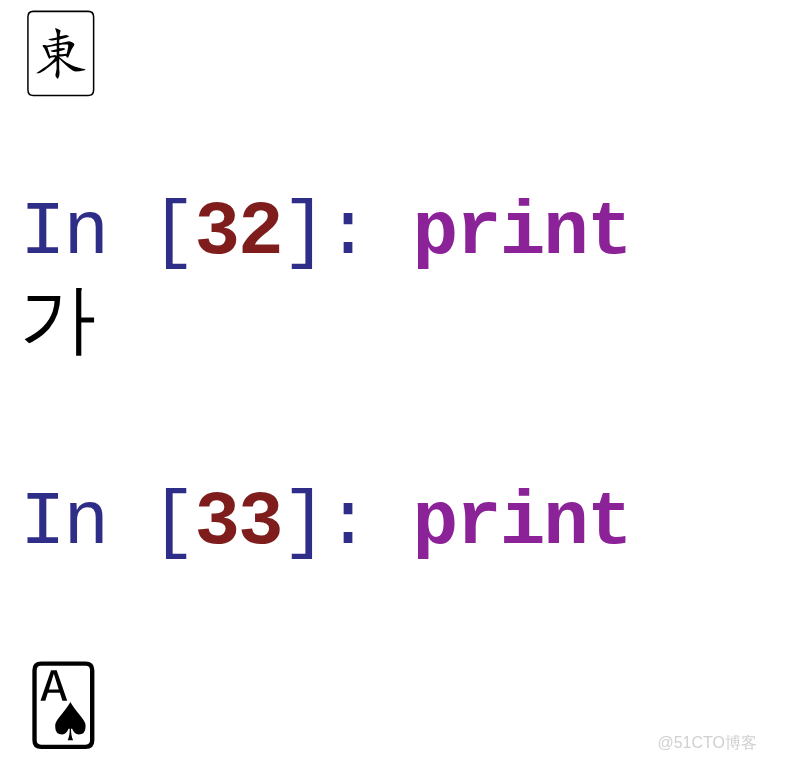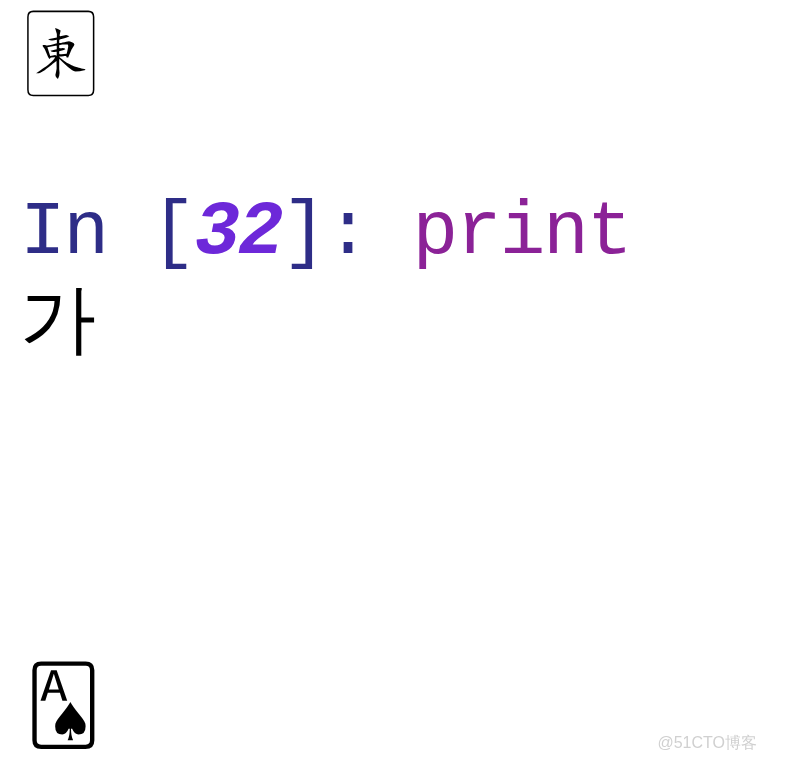--- a/index.html
+++ b/index.html
@@ -33,27 +33,26 @@
       line-height: 1.15;
       white-space: nowrap;
       letter-spacing: -2px;
     }
     .prompt-in {
       color: #2e2d87;
       font-weight: normal;
       margin-top: 48px;
     }
     .prompt-num {
-      color: #6d28d9;
+      color: #7f1d1d;
       font-weight: bold;
-      font-style: italic;
     }
     .func-name {
       color: #8b2297;
-      font-weight: normal;
+      font-weight: bold;
     }
     .output-line {
       font-size: 76px;
       color: #000000;
       line-height: 1.15;
       margin-top: 5px;
     }
     .gap {
       height: 110px;
     }
@@ -77,17 +76,20 @@
 <body>
 
 <div class="mahjong-tile">🀀</div>
 
 <div class="code-area">
   <div class="code-line">
     <span class="prompt-in">In </span><span class="prompt-in">[</span><span class="prompt-num">32</span><span class="prompt-in">]: </span><span class="func-name">print</span>
   </div>
   <div class="output-line">가</div>
   <div class="gap"></div>
+  <div class="code-line">
+    <span class="prompt-in">In </span><span class="prompt-in">[</span><span class="prompt-num">33</span><span class="prompt-in">]: </span><span class="func-name">print</span>
+  </div>
 </div>
 
 <div class="card-tile">🂡</div>
 
 <div class="watermark">@51CTO博客</div>
 
 </body></html>

